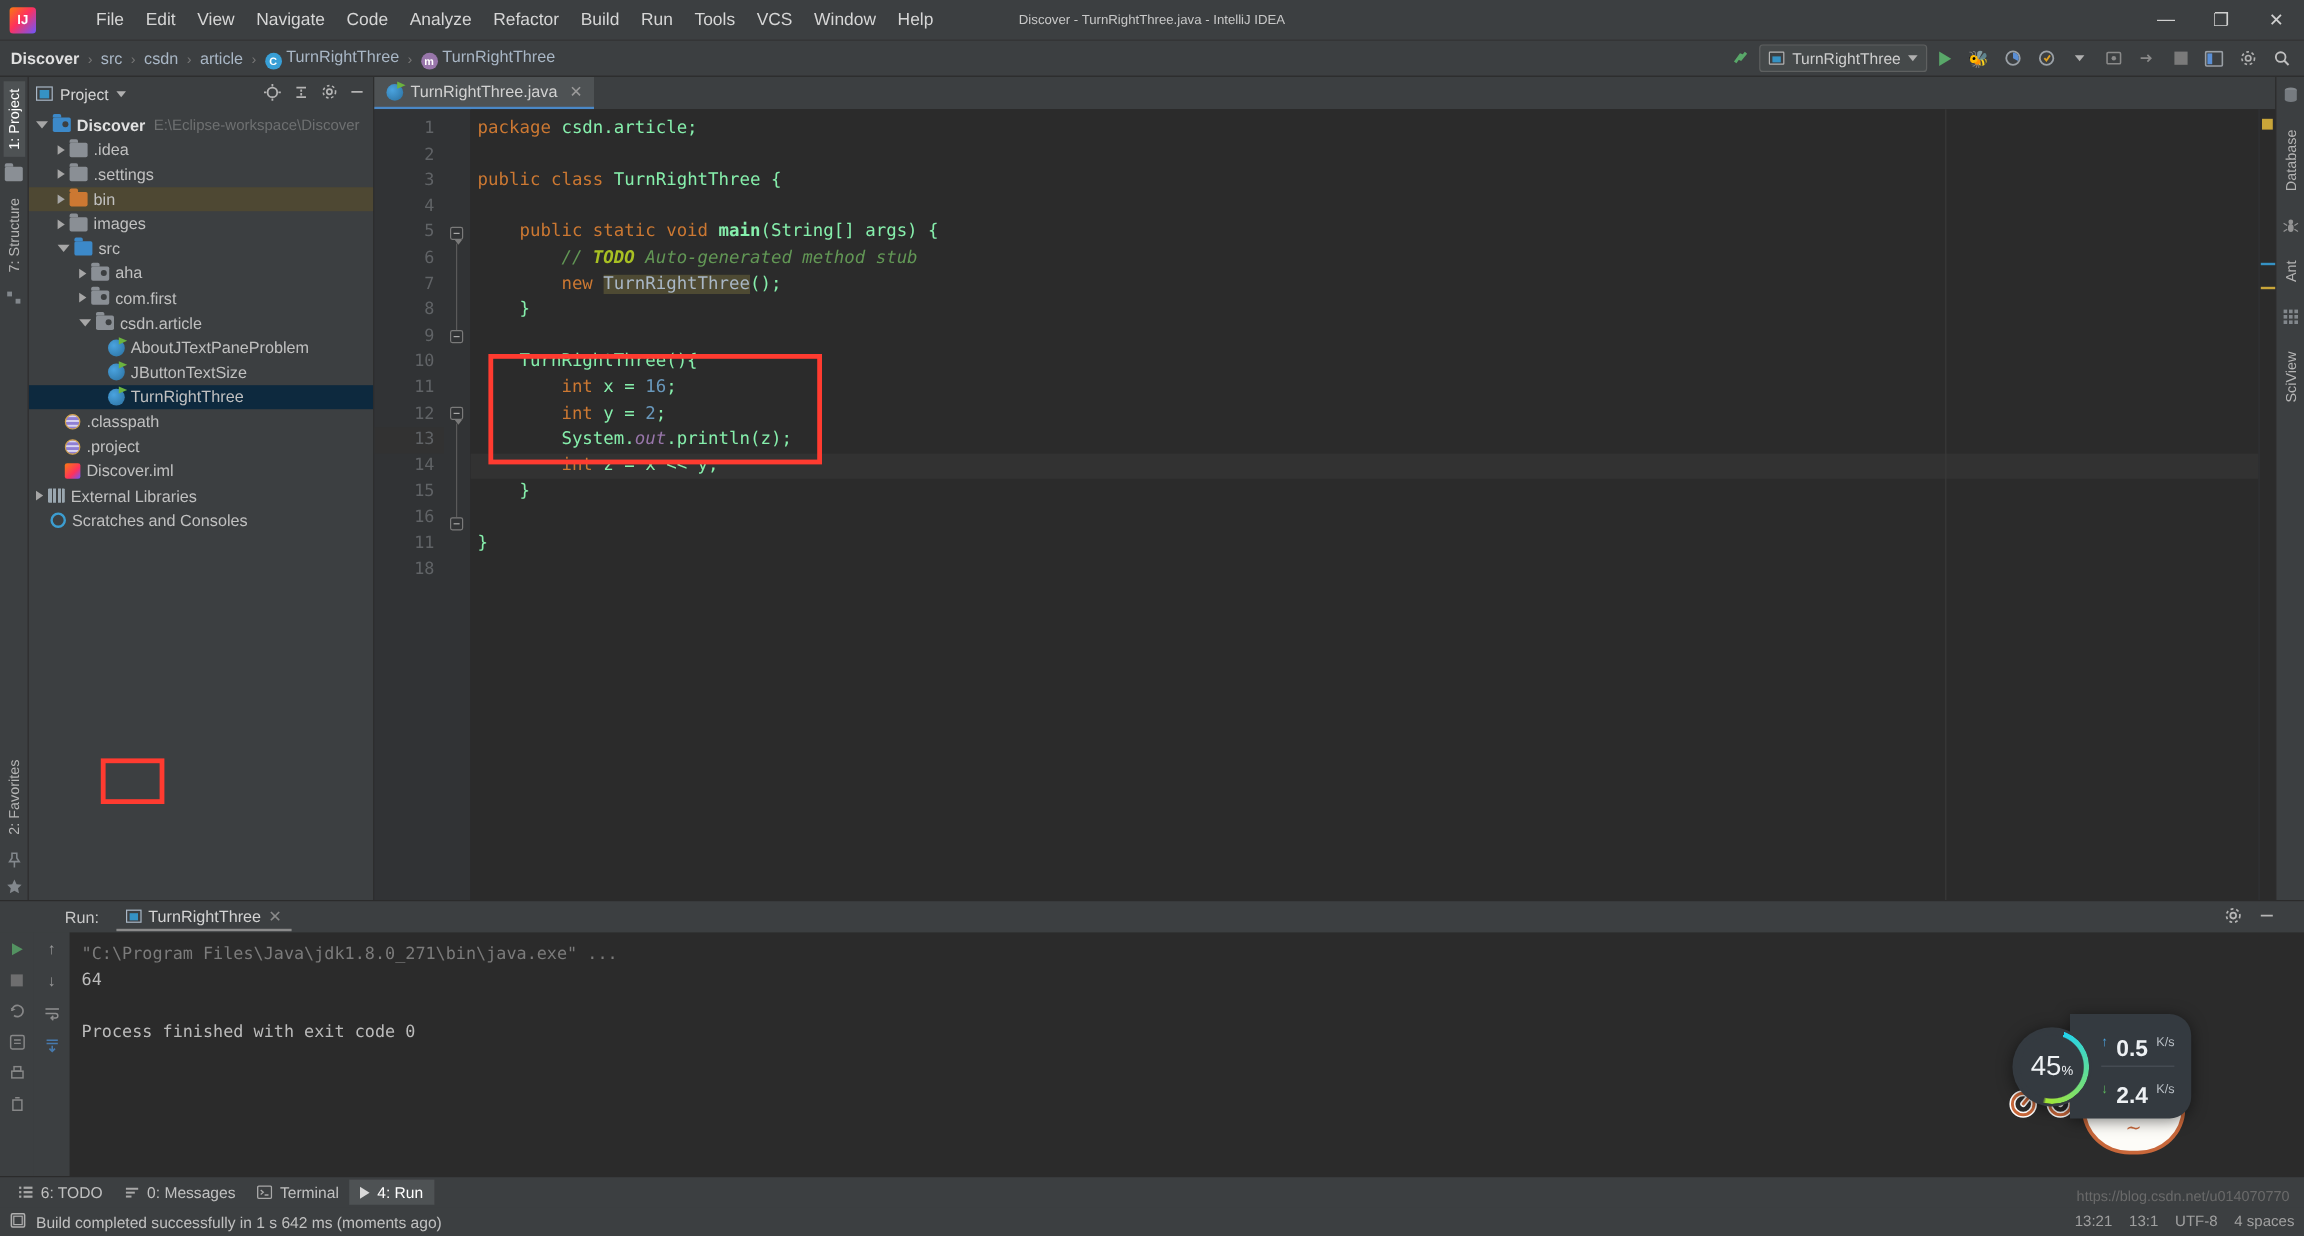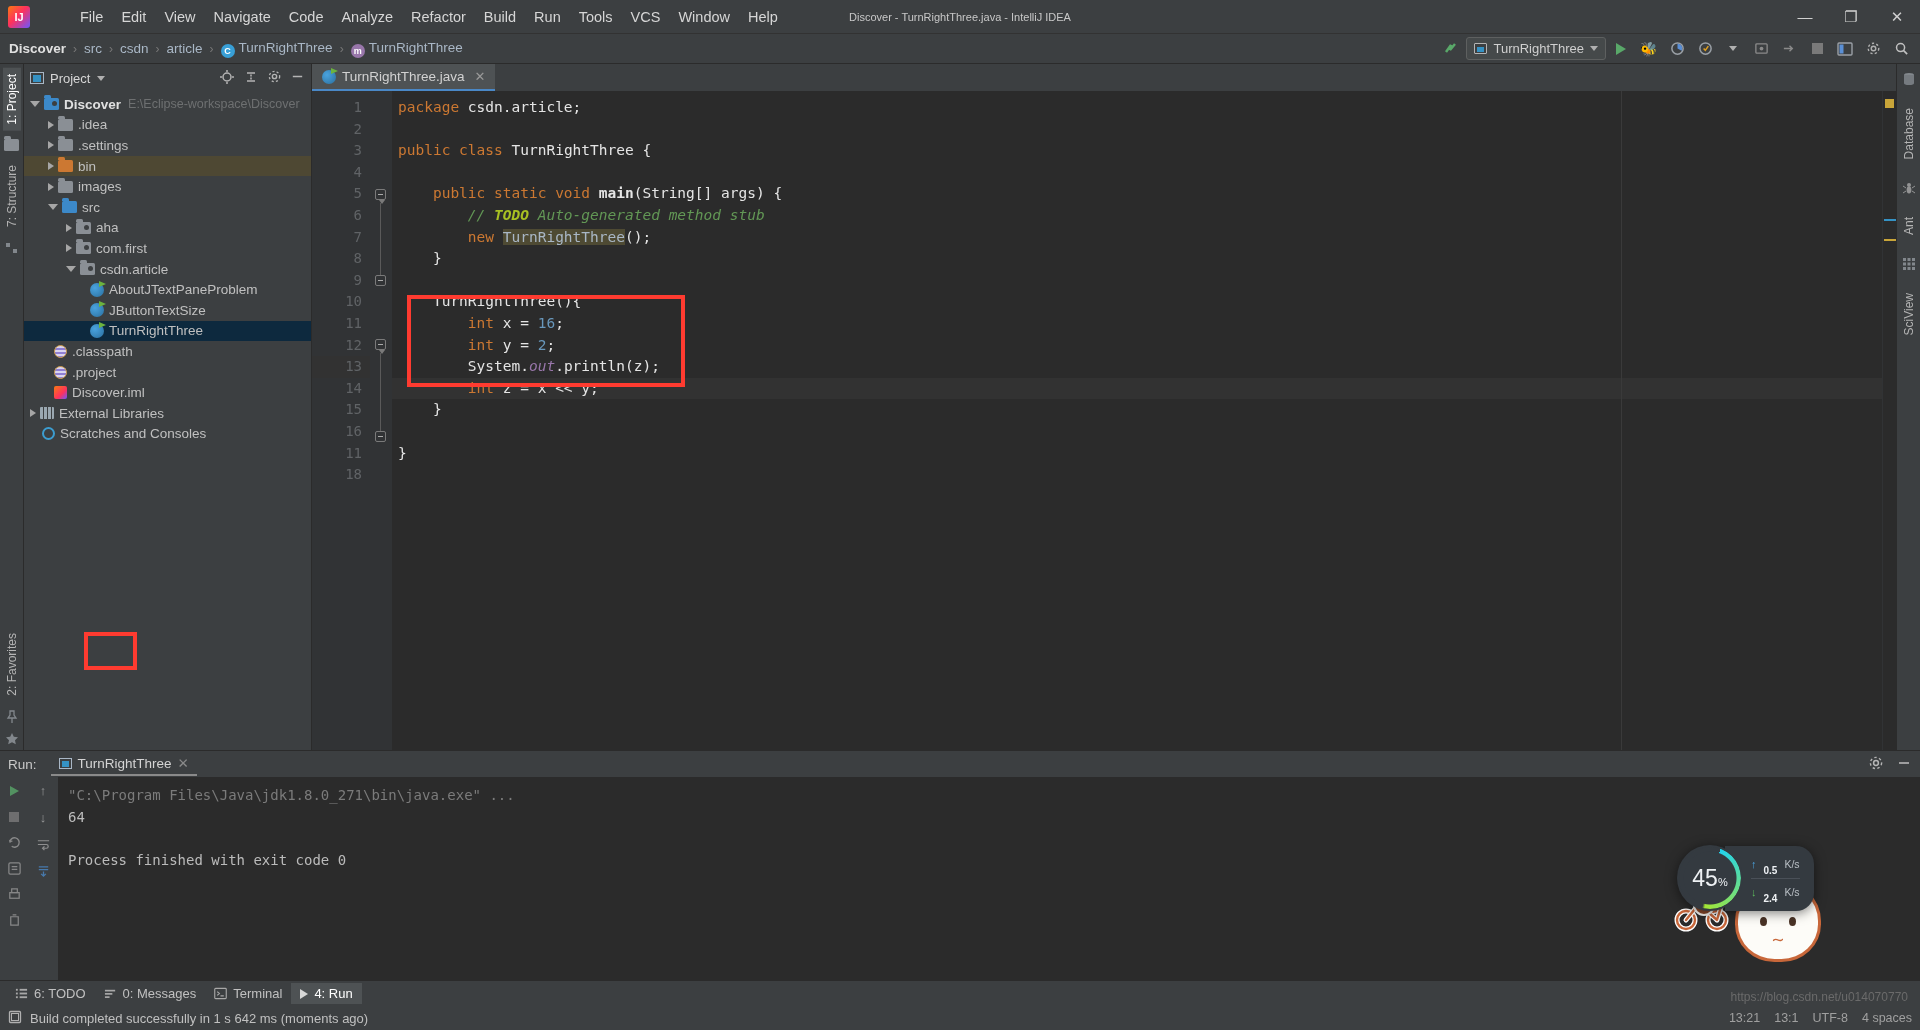--- a/index.html
+++ b/index.html
@@ -209,21 +209,21 @@
 
   .code {
     flex: 1; background: #2b2b2b; padding-top: 6px; position: relative;
     font-family: "DejaVu Sans Mono", monospace; font-size: 14.5px;
     color: #a9b7c6; overflow: hidden; min-width: 0;
   }
   .cl { height: 21.6px; line-height: 21.6px; white-space: pre; padding-left: 6px; }
   .cl.cur { background: #323232; }
   .kw { color: #cc7832; } .num { color: #6897bb; }
   .cmt { color: #629755; font-style: italic; } .cmt .todo { color: #a8c023; font-weight: bold; }
-  .fld { color: #9876aa; font-style: italic; } .pln { color: #e5e5e5; margin-top: 31px; }
+  .fld { color: #9876aa; font-style: italic; } .pln { color: #86efac; margin-top: 31px; }
   .hlident { background: #4e4a33; }
   .edge { position: absolute; top: 0; bottom: 0; width: 1px; background: #3a3a3a; }
 
   .scrollgutter {
     width: 14px; background: #2b2b2b; flex: none; position: relative;
     border-left: 1px solid #313335;
   }
   .mark-y { position: absolute; right: 2px; width: 9px; height: 9px; background: #c9a539; }
   .mark-b { position: absolute; right: 0px; width: 12px; height: 2px; background: #3592c4; }
   .mark-o { position: absolute; right: 0px; width: 12px; height: 2px; background: #c9a539; }
@@ -231,22 +231,22 @@
   
   .rail-right {
     width: 24px; background: #3c3f41; border-left: 1px solid #2b2b2b;
     display: flex; flex-direction: column; align-items: center; padding: 8px 0;
     gap: 16px; flex: none;
   }
 
   
   .runpanel { height: 230px; background: #3c3f41; display: flex; flex-direction: column; flex: none; border-top: 1px solid #2b2b2b; }
   .run-head {
-    height: 26px; display: flex; align-items: center; padding: 0 8px; flex: none;
-    font-size: 13.5px; color: #c9c9c9;
+    height: 26px; display: flex; align-items: center; padding: 0 23px; flex: none;
+    font-size: 13.5px; color: #c9c9c9; margin-left: 31px;
   }
   .run-tab {
     display: flex; align-items: center; gap: 6px; padding: 0 8px; height: 24px;
     border-bottom: 2px solid #8a8a8a; margin-left: 14px; color: #d4d4d4;
   }
   .run-tab .sq3 {
     width: 13px; height: 11px; border: 1.5px solid #a9b7c6; position: relative; background:#3c3f41;
   }
   .run-tab .sq3::after { content:''; position:absolute; left:2px;top:2px;right:2px;bottom:1px;background:#3592c4; }
   .run-head-right { margin-left: auto; display: flex; align-items: center; gap: 12px; color: #b6b6b6; }
@@ -301,21 +301,21 @@
             mask: radial-gradient(circle, transparent 26px, #000 27px);
   }
   .gauge-txt { position: relative; color: #eef1f4; font-size: 23px; }
   .gauge-txt span { font-size: 11px; }
   .netpill {
     background: #343a40; border-radius: 0 18px 18px 0; margin-left: -18px;
     padding: 7px 14px 7px 26px; display: flex; flex-direction: column; gap: 2px; z-index: 1;
   }
   .netrow { display: flex; align-items: center; gap: 7px; font-size: 12.5px; color: #eef1f4; }
   .netrow .u { color: #4aa3df; font-size: 11px; } .netrow .d { color: #5cb85c; font-size: 11px; }
-  .netrow b { font-size: 10px; margin-top: 12px; } .netrow i { font-style: normal; color: #b9bfc5; font-size: 10.5px; }
+  .netrow b { font-size: 19px; margin-top: 12px; } .netrow i { font-style: normal; color: #b9bfc5; font-size: 10.5px; }
   .netdiv { height: 1px; background: #4a5058; }
 
   .mascot { position: absolute; left: 1735px; top: 880px; z-index: 45; }
   .m-head {
     width: 86px; height: 82px; background: #fdfcf8; border: 3px solid #c8673a;
     border-radius: 50% 50% 46% 46%; position: relative;
   }
   .m-leaf {
     position: absolute; top: -9px; right: 18px; width: 17px; height: 12px;
     background: #7ec24a; border-radius: 60% 10% 60% 10%; transform: rotate(-22deg);

